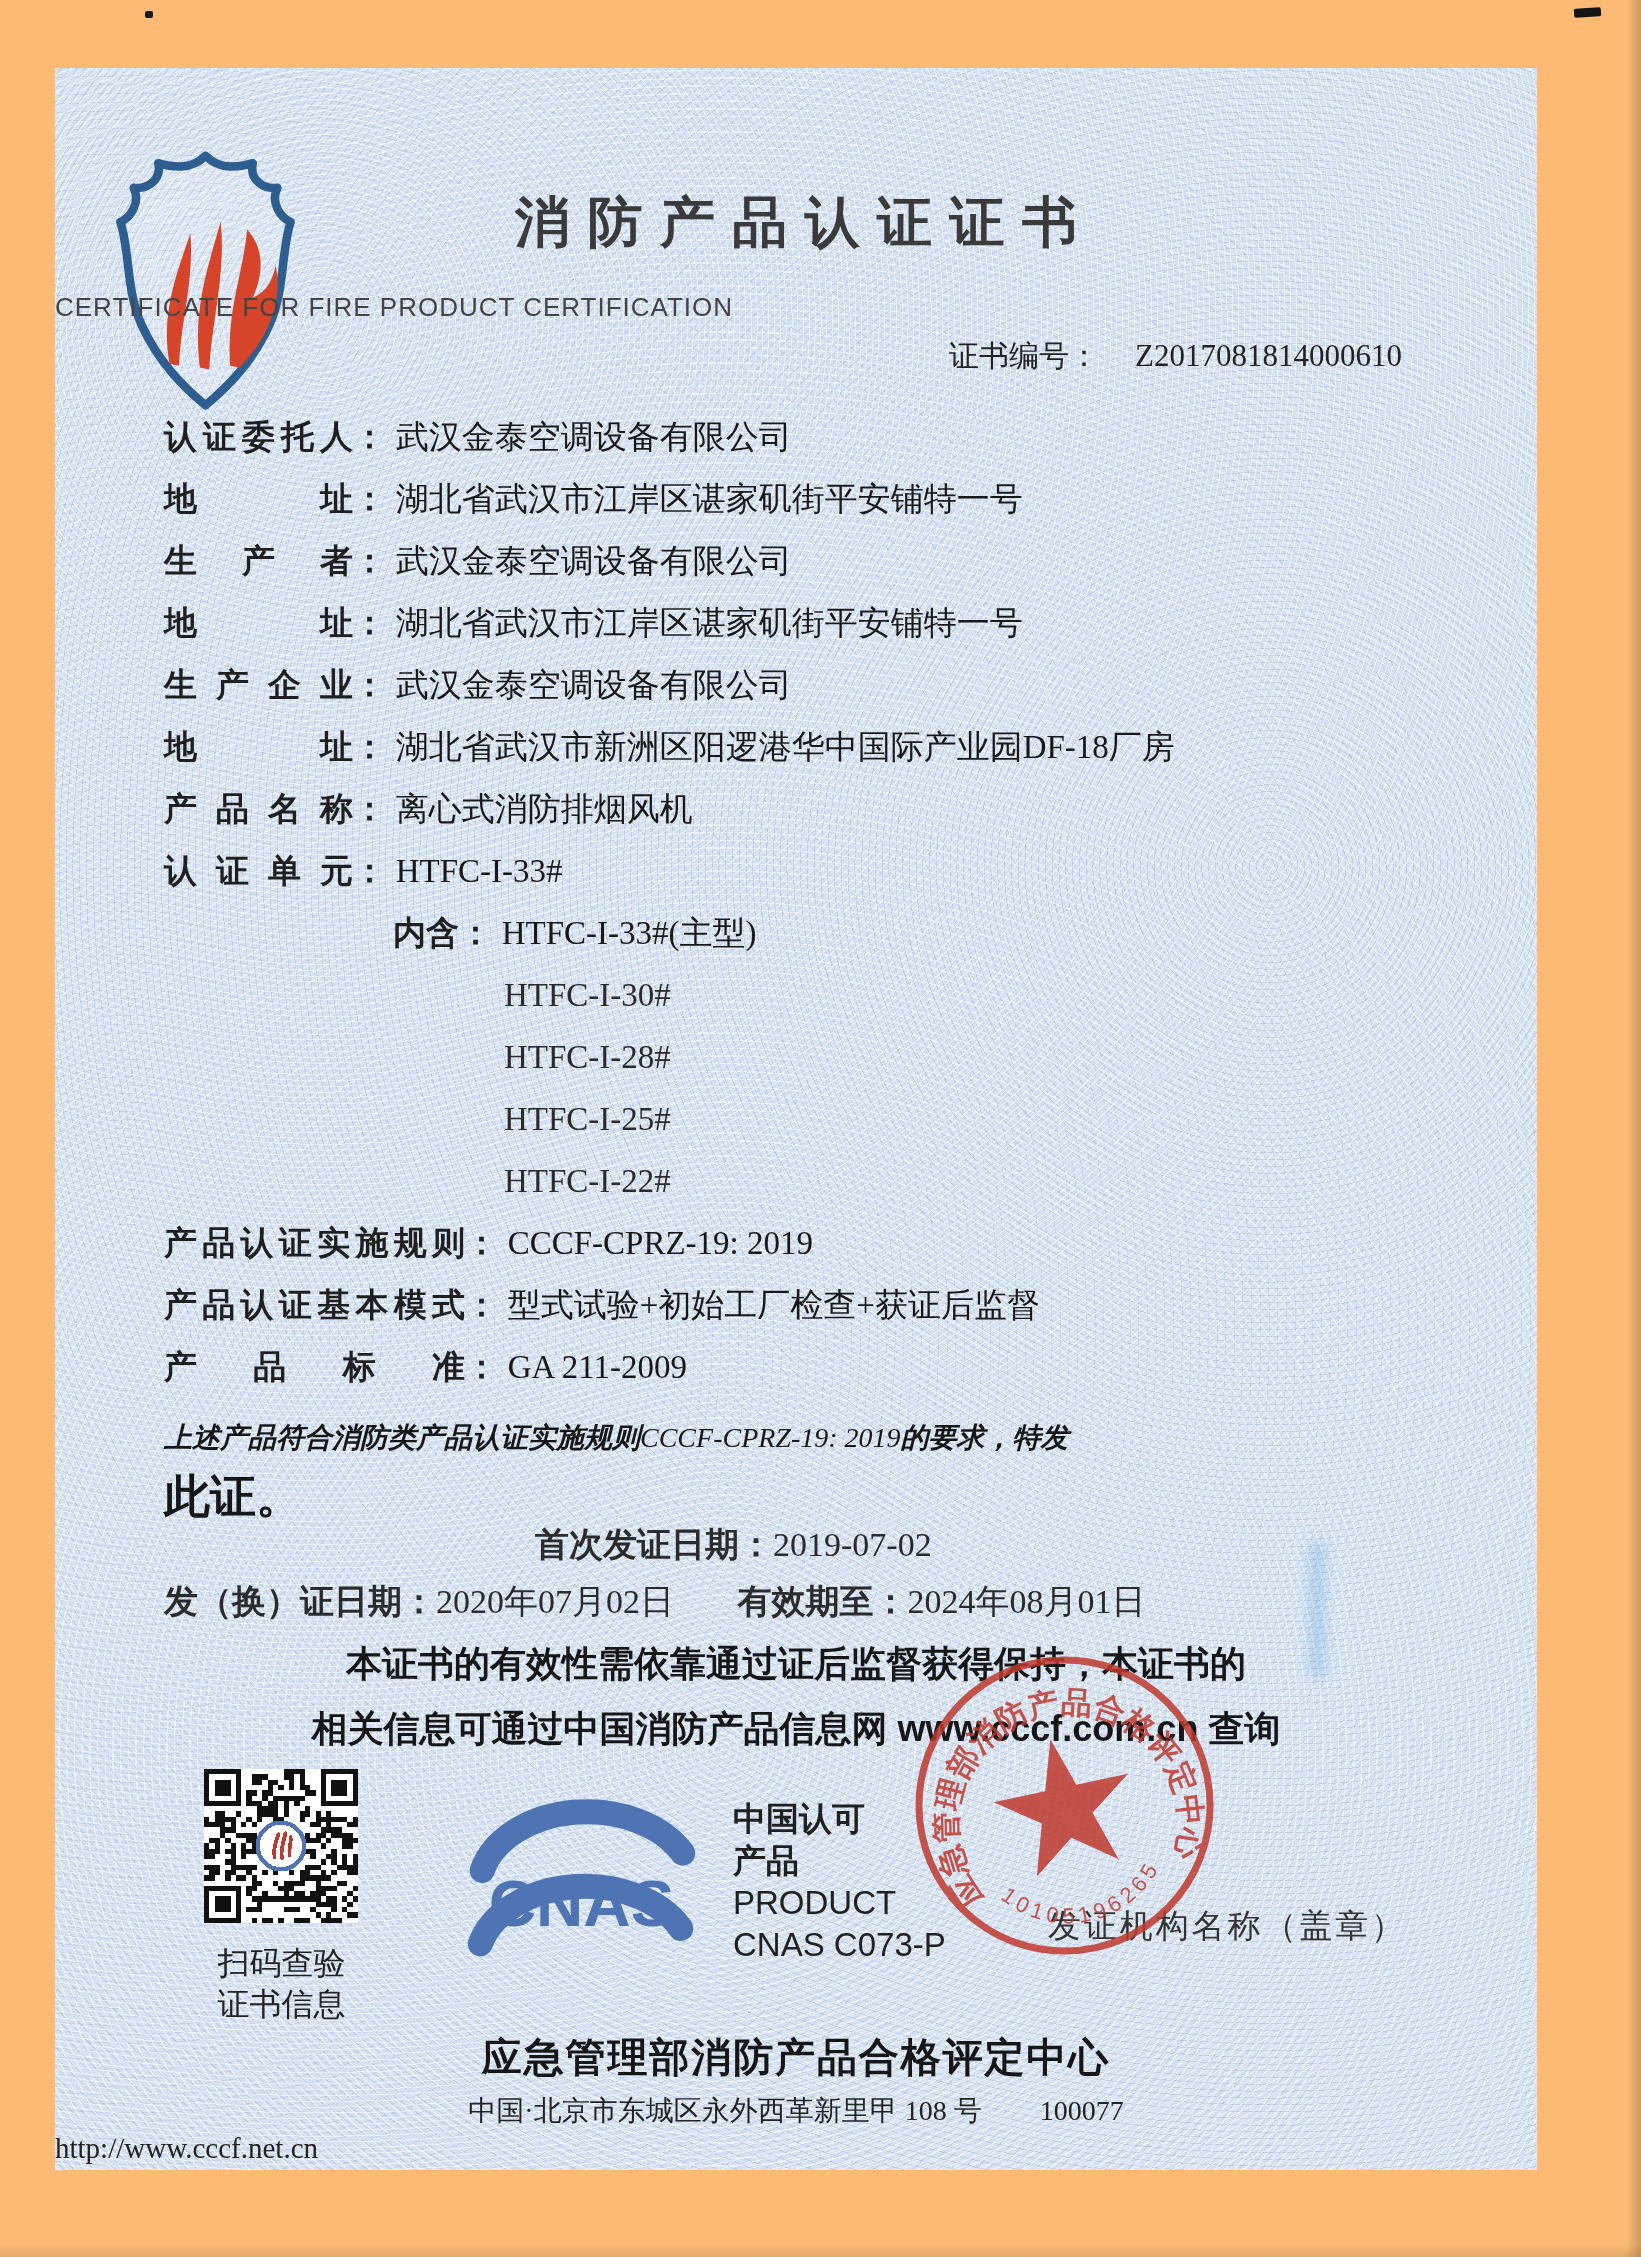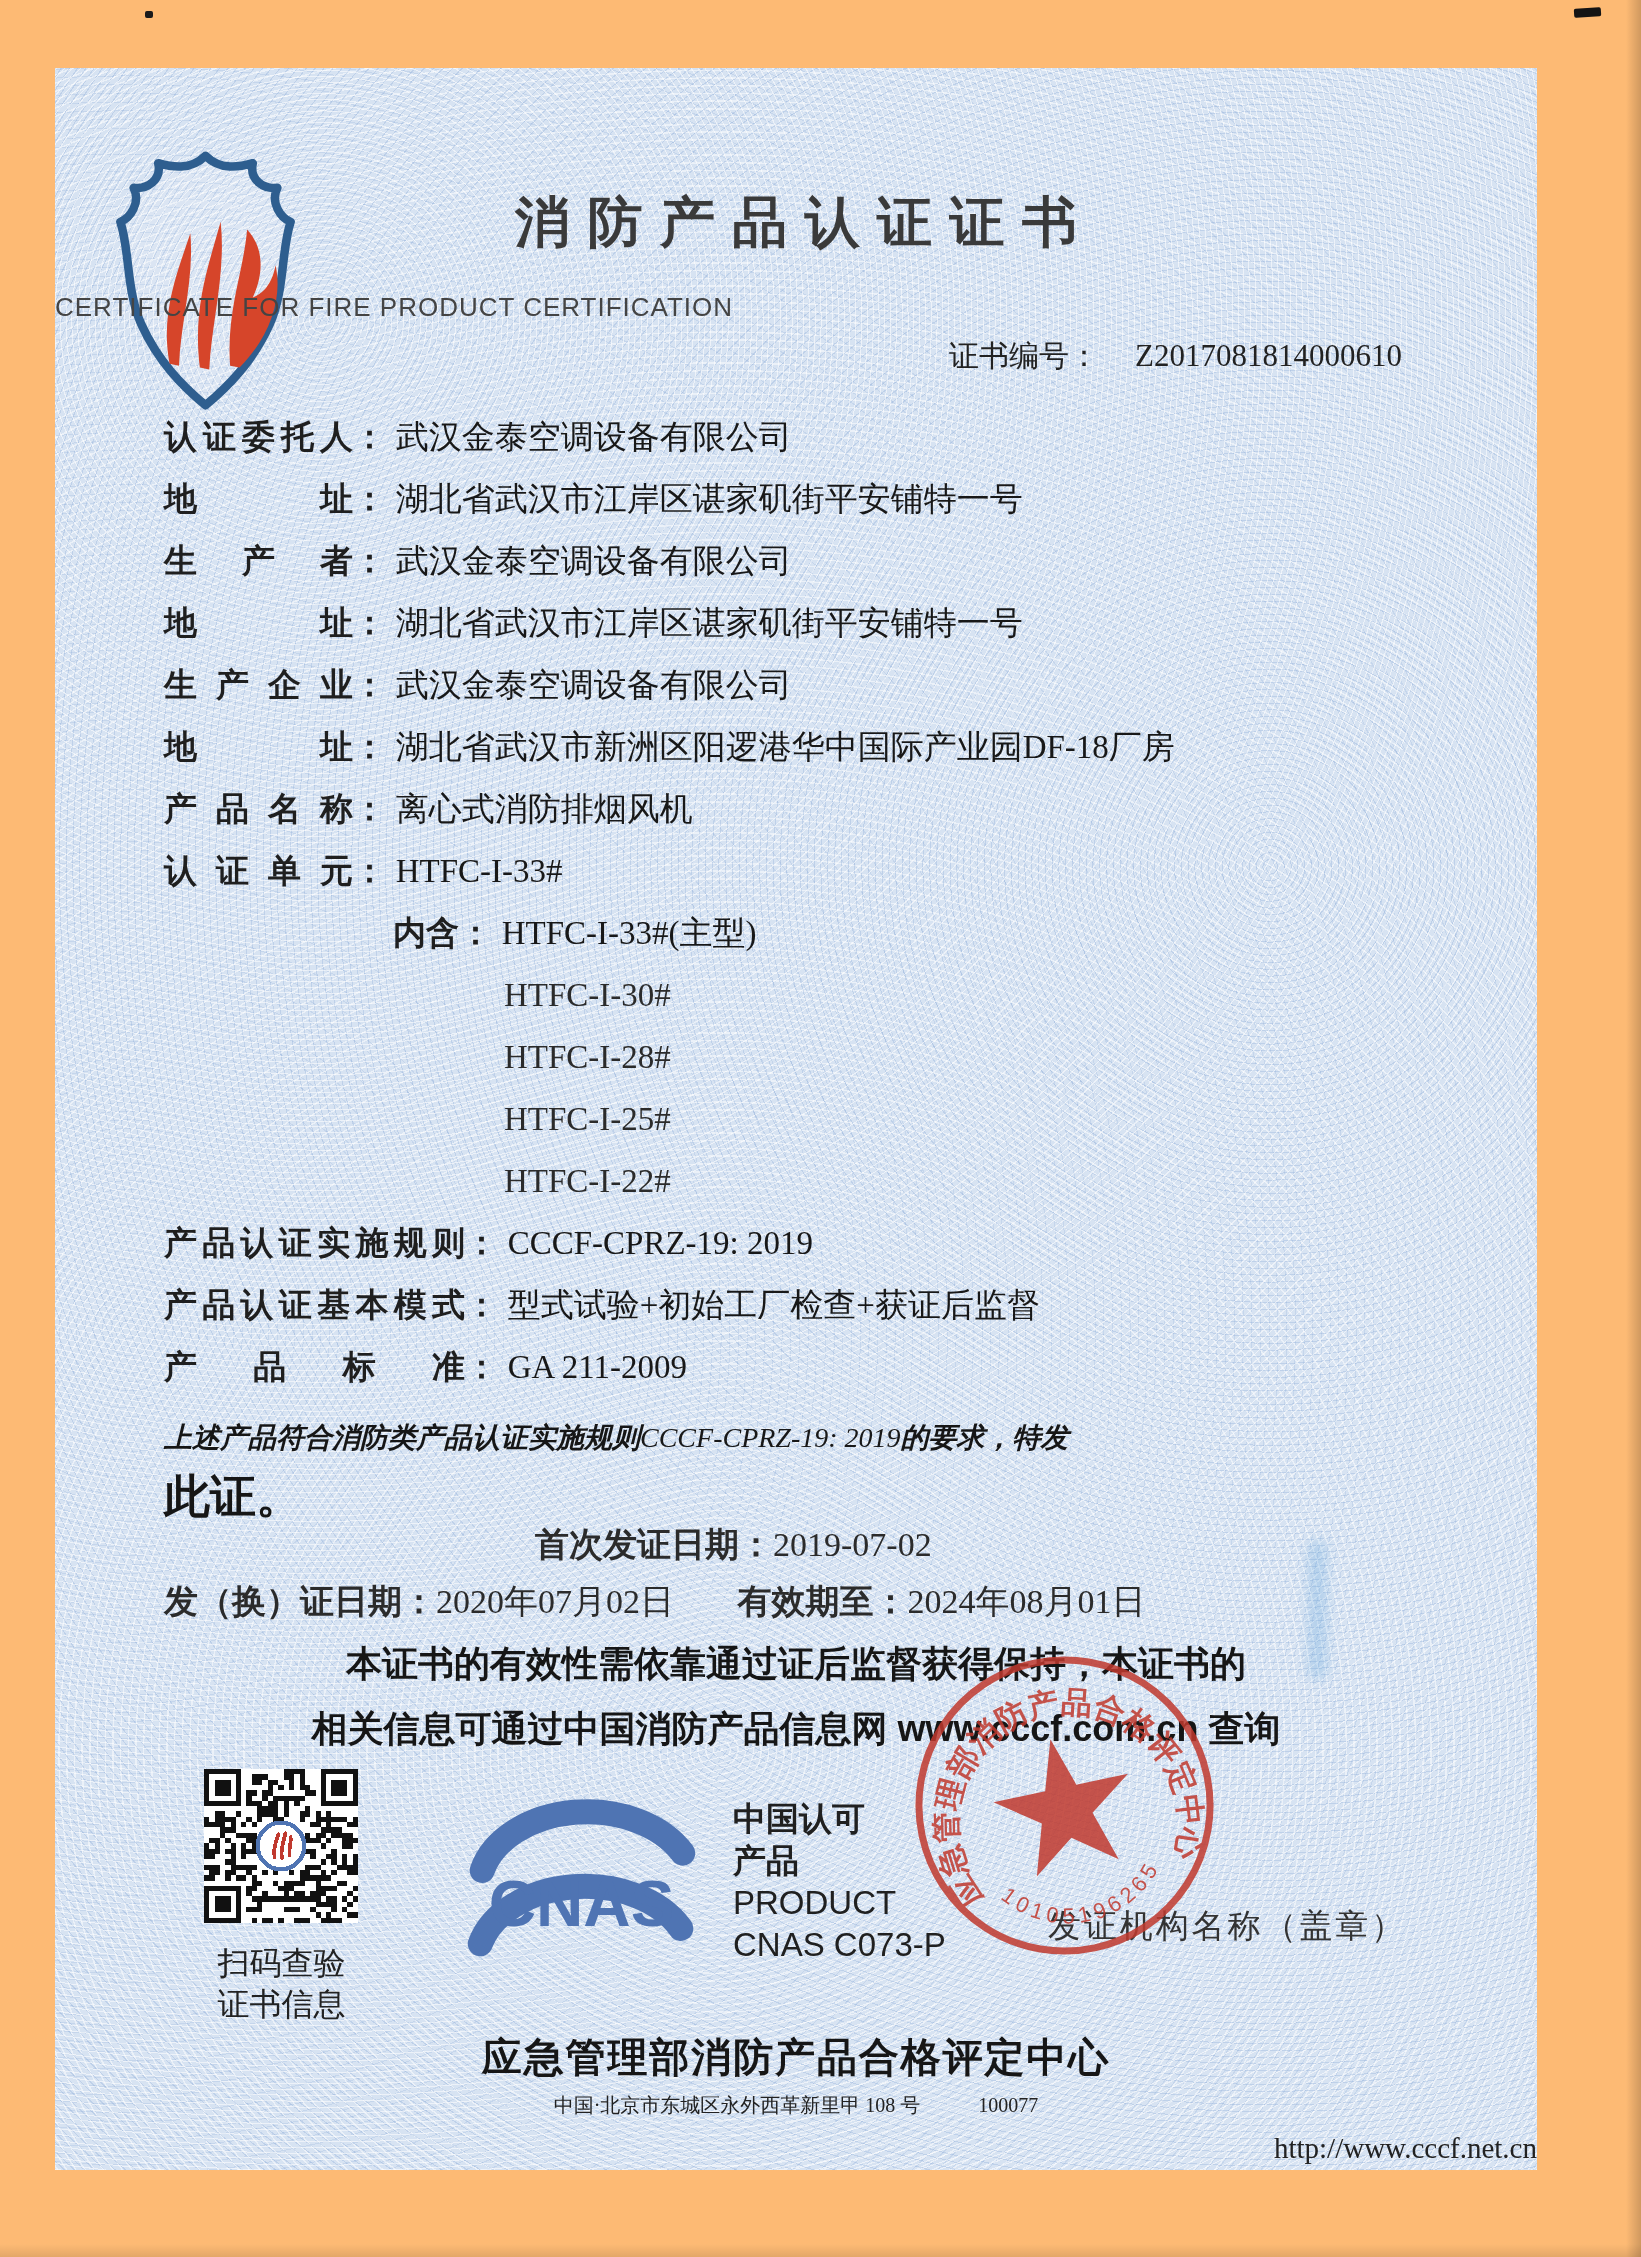--- a/index.html
+++ b/index.html
@@ -61,23 +61,23 @@
   .cnas{position:absolute;left:406px;top:1711px;width:241px;height:237px;}
 
   .accredit{position:absolute;left:678px;top:1730px;font-size:33px;line-height:42px;color:#202020;}
   .accredit .cn{font-weight:700;}
 
   .stamp{position:absolute;left:850px;top:1578px;width:319px;height:319px;opacity:.85;transform:rotate(-12deg);z-index:3;}
   .sign-hint{position:absolute;left:993px;top:1836px;font-size:33px;letter-spacing:2.9px;color:#333;
              font-family:"Liberation Serif","DejaVu Serif",serif;z-index:2;white-space:nowrap;}
 
   .org-name{position:absolute;left:0;top:1962px;width:100%;text-align:center;font-size:40px;font-weight:700;color:#161616;letter-spacing:1.9px;}
-  .org-addr{position:absolute;left:0;top:2024px;width:100%;text-align:center;font-size:20px;color:#222;}
+  .org-addr{position:absolute;left:0;top:2024px;width:100%;text-align:center;font-size:28px;color:#222;}
   .org-addr .post{margin-left:58px;}
-  .org-url{position:absolute;left:0;top:2064px;width:100%;text-align:right;font-size:29px;color:#222;}
+  .org-url{position:absolute;left:0;top:2064px;width:100%;text-align:left;font-size:29px;color:#222;}
 </style>
 </head>
 <body>
 
 <div class="page">
   <div class="artifact-dot"></div>
   <div class="artifact-dash"></div>
 
   <div class="panel">
 

